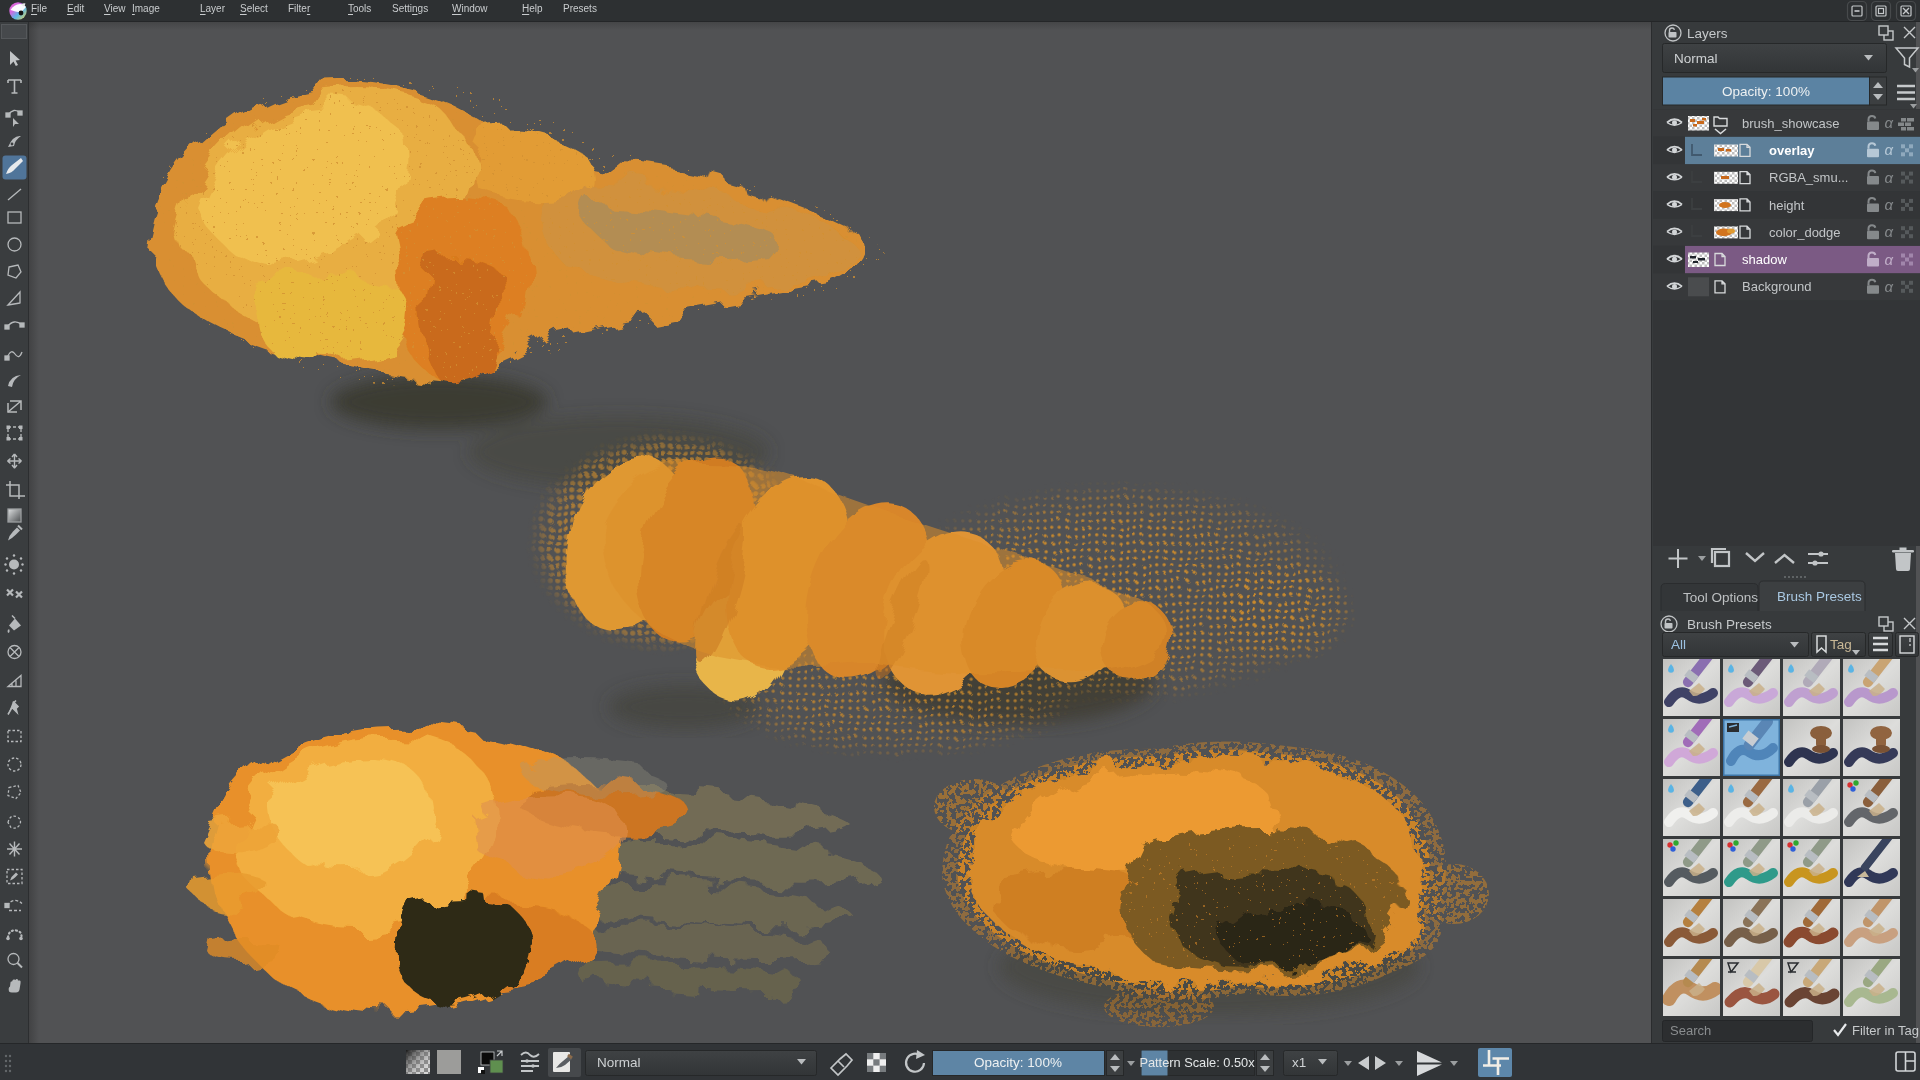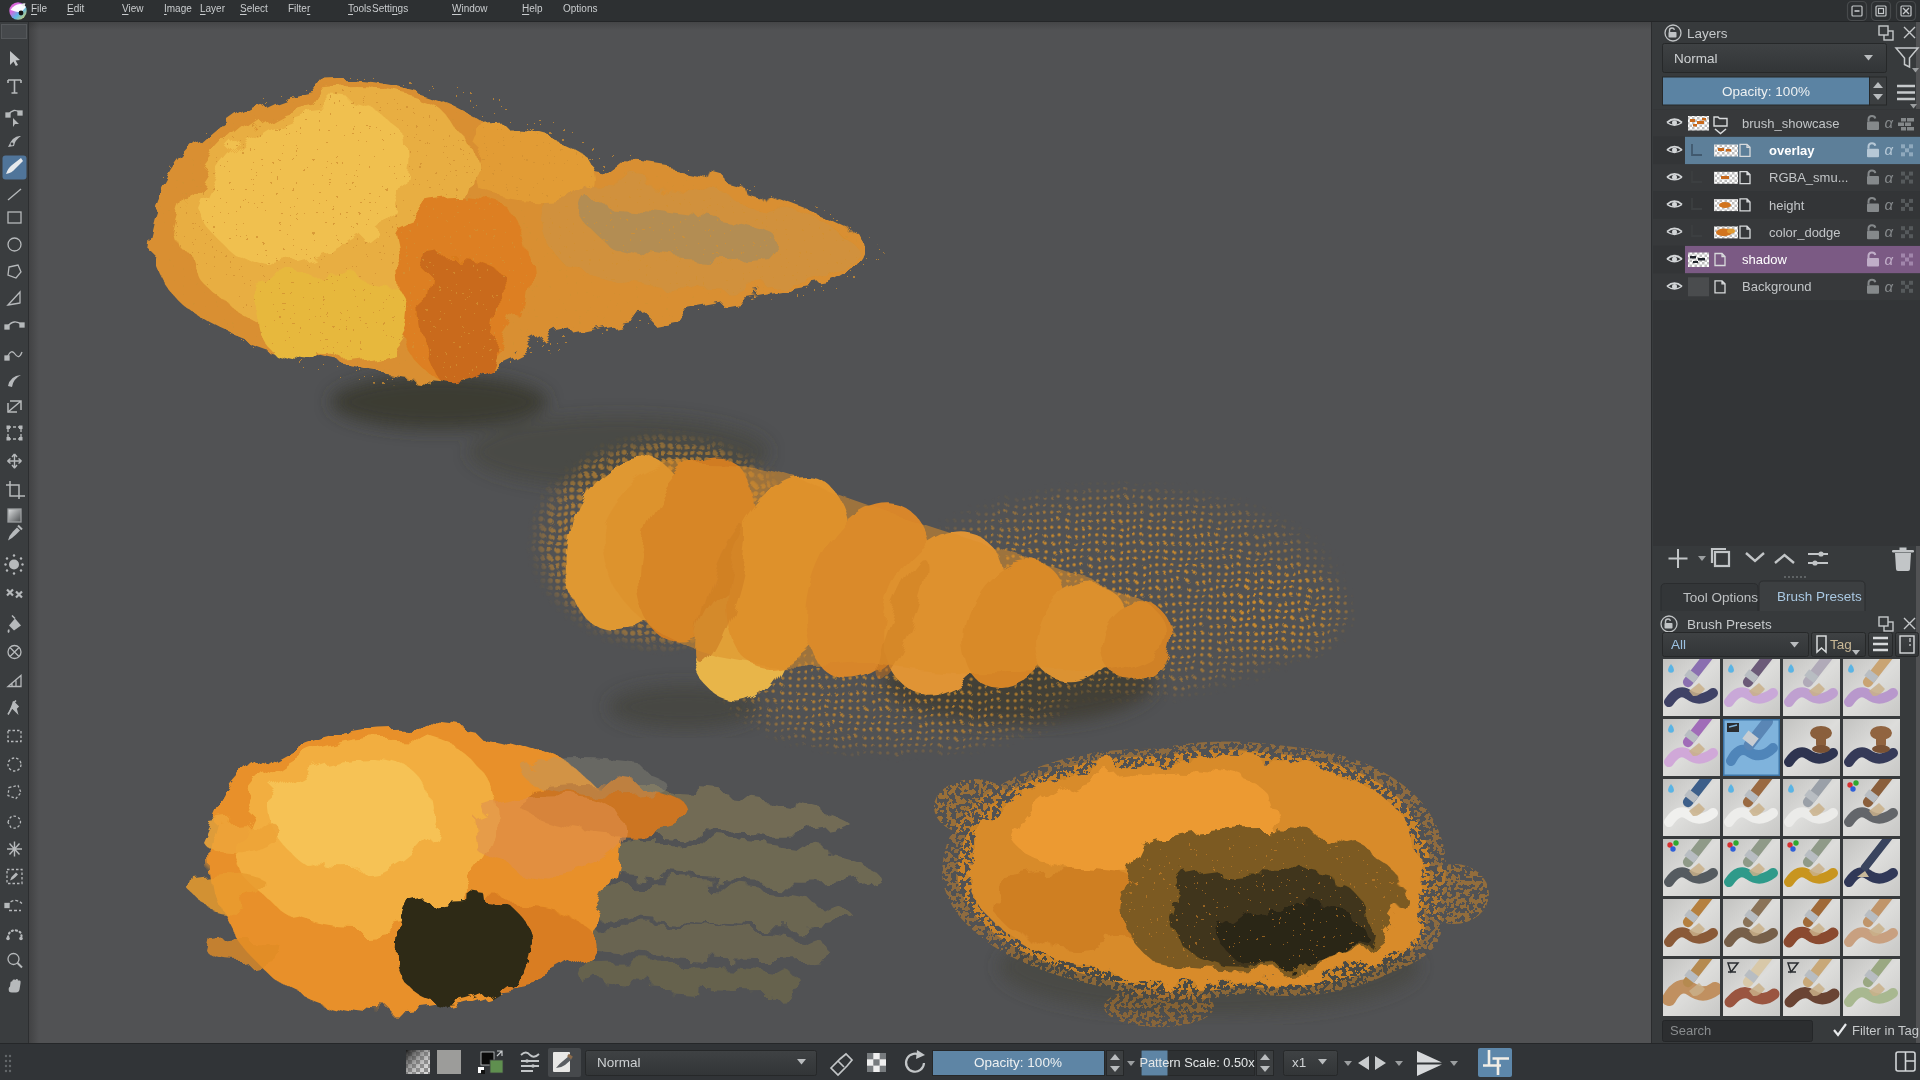--- a/index.html
+++ b/index.html
@@ -26,30 +26,30 @@
           <stop offset="1" stop-color="#e8d44f"></stop>
         </linearGradient>
       </defs>
 <circle cx="10" cy="10" r="8.7" fill="url(#klg)"></circle>
 <path d="M2.5,9 Q6,3.5 12,3 Q16,3 18,6 L13,11.5 Q7,10.5 2.5,9 Z" fill="#fff" opacity="0.96"></path>
 <path d="M13,3.5 Q16,1.5 17.5,2.5 Q17,4.5 15.5,5.5 Z" fill="#e8e8e8"></path>
 <circle cx="13" cy="12" r="2.4" fill="#141414"></circle>
 </svg>
 <span class="mi" style="left:31px"><u>F</u>ile</span>
 <span class="mi" style="left:67px"><u>E</u>dit</span>
-<span class="mi" style="left:122px"><u>V</u>iew</span>
-<span class="mi" style="left:164px"><u>I</u>mage</span>
+<span class="mi" style="left:104px"><u>V</u>iew</span>
+<span class="mi" style="left:132px"><u>I</u>mage</span>
 <span class="mi" style="left:200px"><u>L</u>ayer</span>
 <span class="mi" style="left:240px"><u>S</u>elect</span>
 <span class="mi" style="left:288px">Filte<u>r</u></span>
 <span class="mi" style="left:348px"><u>T</u>ools</span>
-<span class="mi" style="left:372px">Setti<u>n</u>gs</span>
+<span class="mi" style="left:392px">Setti<u>n</u>gs</span>
 <span class="mi" style="left:452px"><u>W</u>indow</span>
 <span class="mi" style="left:522px"><u>H</u>elp</span>
-<span class="mi" style="left:563px">Options</span>
+<span class="mi" style="left:563px">Presets</span>
 <svg class="abs" style="left:1846px;top:0px" width="74" height="22" viewBox="0 0 74 22">
 <g fill="none" stroke="#8e9294" stroke-width="1.2">
 <rect x="1.5" y="1.5" width="19" height="19" rx="4" stroke="#474a4c"></rect>
 <rect x="25.5" y="1.5" width="19" height="19" rx="4" stroke="#474a4c"></rect>
 <rect x="50.5" y="1.5" width="19" height="19" rx="4" stroke="#474a4c"></rect>
 <rect x="6" y="6" width="10" height="10" rx="1" stroke="#c6c9cb"></rect>
 <path d="M8.5,11 L13.5,11" stroke="#c6c9cb" stroke-width="1.6"></path>
 <rect x="30" y="6" width="10" height="10" rx="1" stroke="#c6c9cb"></rect>
 <rect x="32.5" y="8.5" width="5" height="5" stroke="#c6c9cb"></rect>
 <rect x="55" y="6" width="10" height="10" rx="1" stroke="#c6c9cb"></rect>

